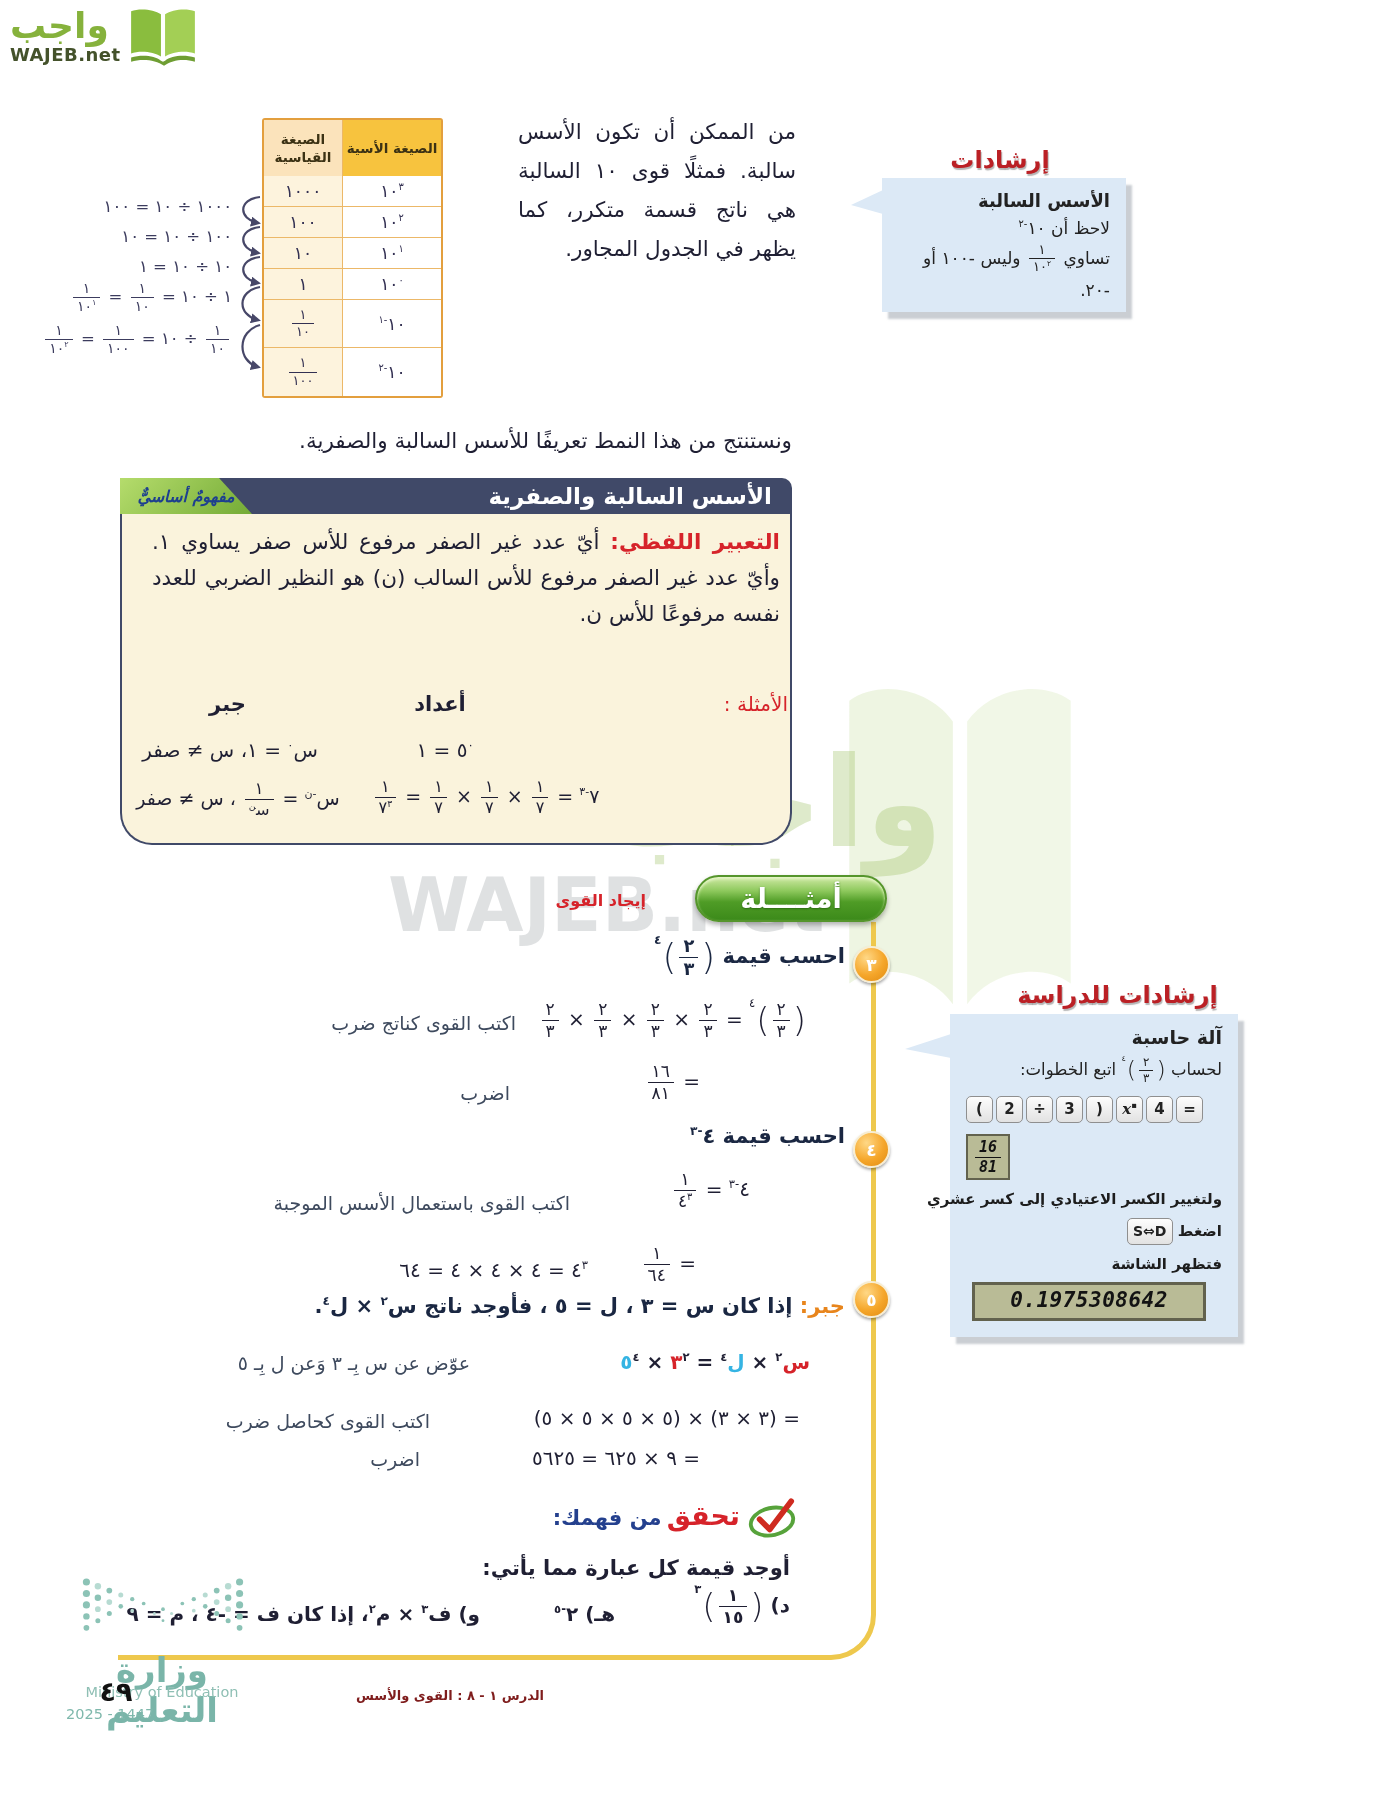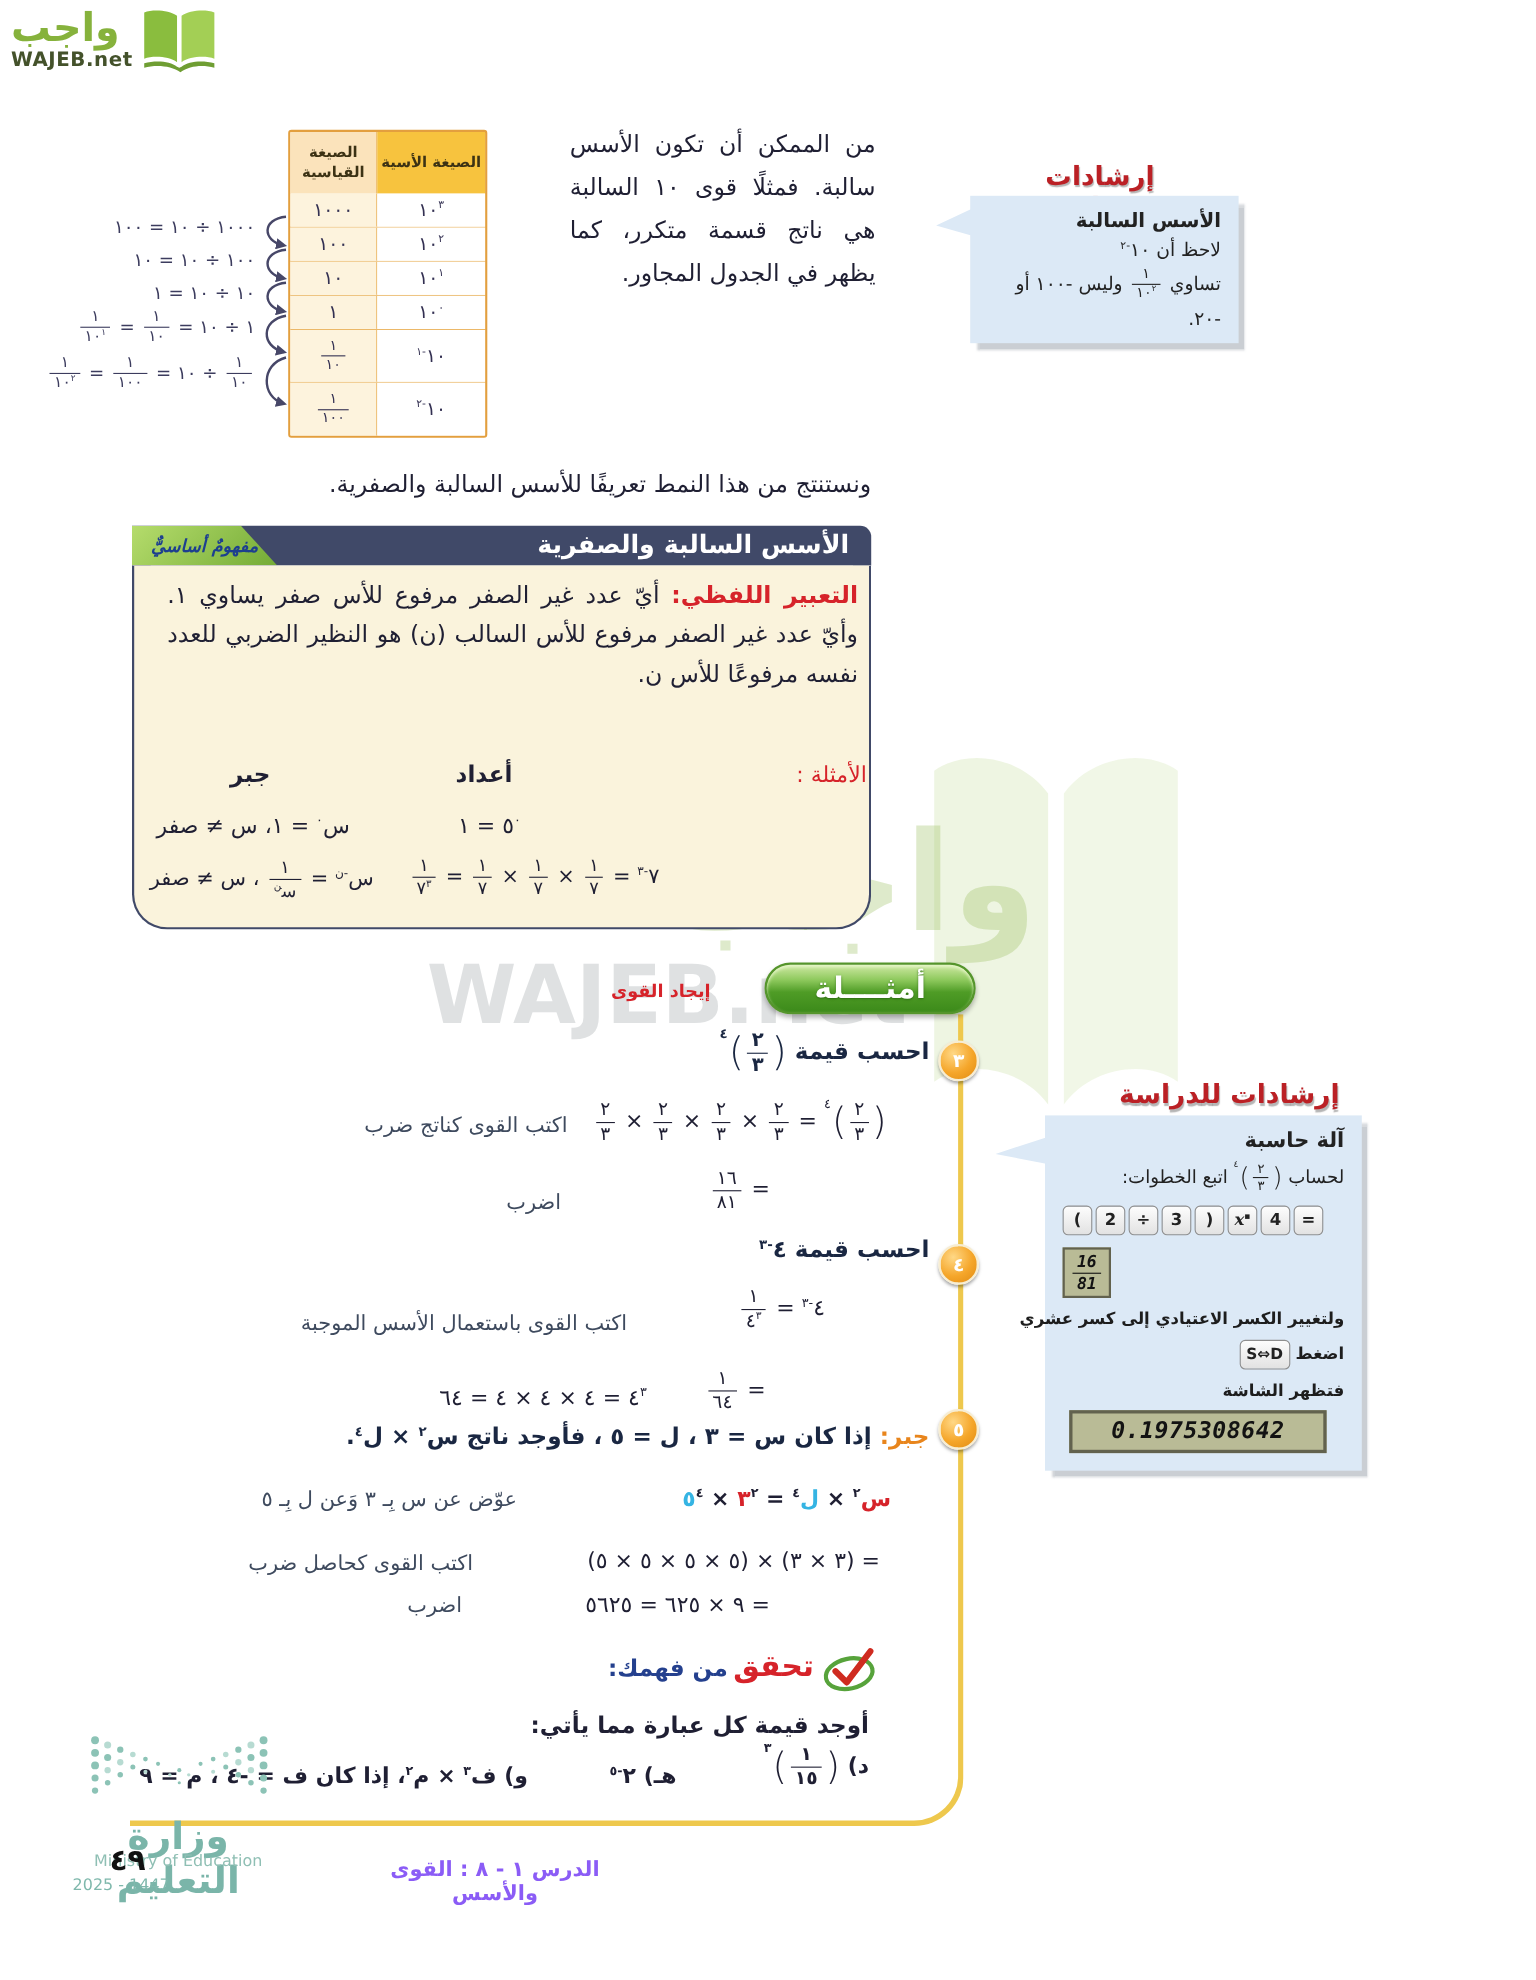--- a/index.html
+++ b/index.html
@@ -504,15 +504,15 @@
       <circle cx="115" cy="52" r="2.6"></circle>
         <circle cx="103" cy="58" r="2.2" fill="#b7dbd2"></circle>
         <circle cx="127" cy="58" r="2.2" fill="#b7dbd2"></circle>
         <circle cx="115" cy="68" r="2"></circle>
     </g>
   </svg>
   <div class="abs z2" style="left:62px;top:1650px;width:200px;text-align:center;font-weight:bold;font-size:34px;color:#7ab5a9">وزارة التعليم</div>
   <div class="abs z2" style="left:62px;top:1684px;width:200px;text-align:center;font-size:14.5px;color:#8fbfb4;direction:ltr">Ministry of Education</div>
   <div class="abs z2" style="left:66px;top:1706px;font-size:14.5px;color:#7fb8ac;direction:ltr">2025 - 1447</div>
   <div class="abs z2" style="left:92px;top:1676px;width:48px;text-align:center;font-weight:bold;font-size:27px;color:#111">٤٩</div>
-  <div class="abs z2" style="left:320px;top:1688px;width:260px;text-align:center;font-weight:bold;font-size:19px;color:#8b5cf6">الدرس ١ - ٨ : القوى والأسس</div>
+  <div class="abs z2" style="left:320px;top:1688px;width:260px;text-align:center;font-weight:bold;font-size:13px;color:#7f1d1d">الدرس ١ - ٨ : القوى والأسس</div>
 
 </div>
 
 </body></html>

